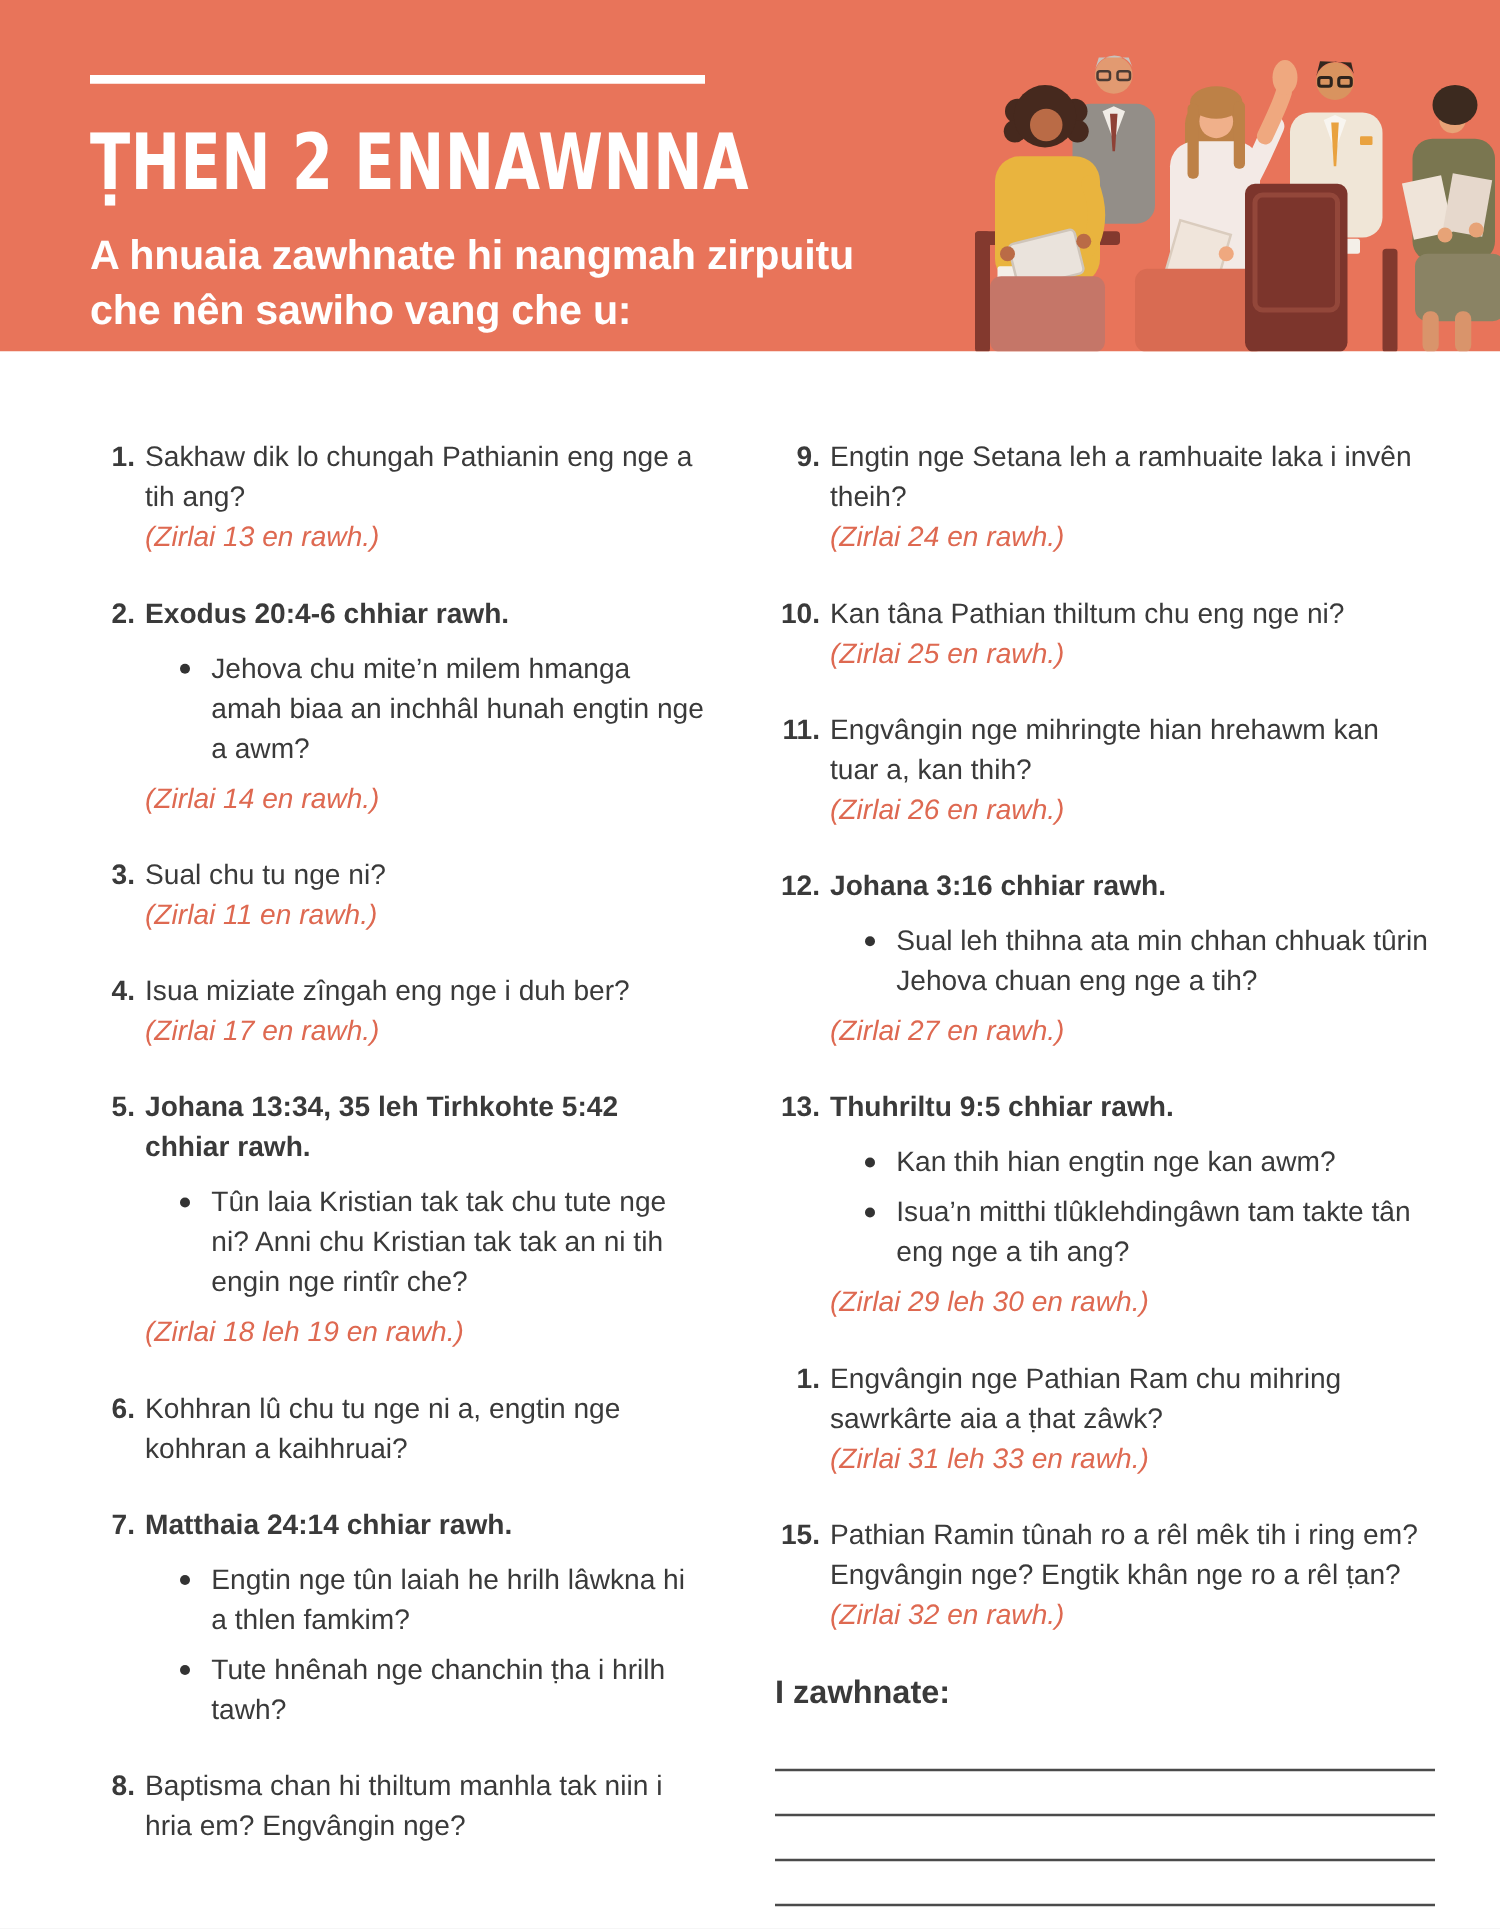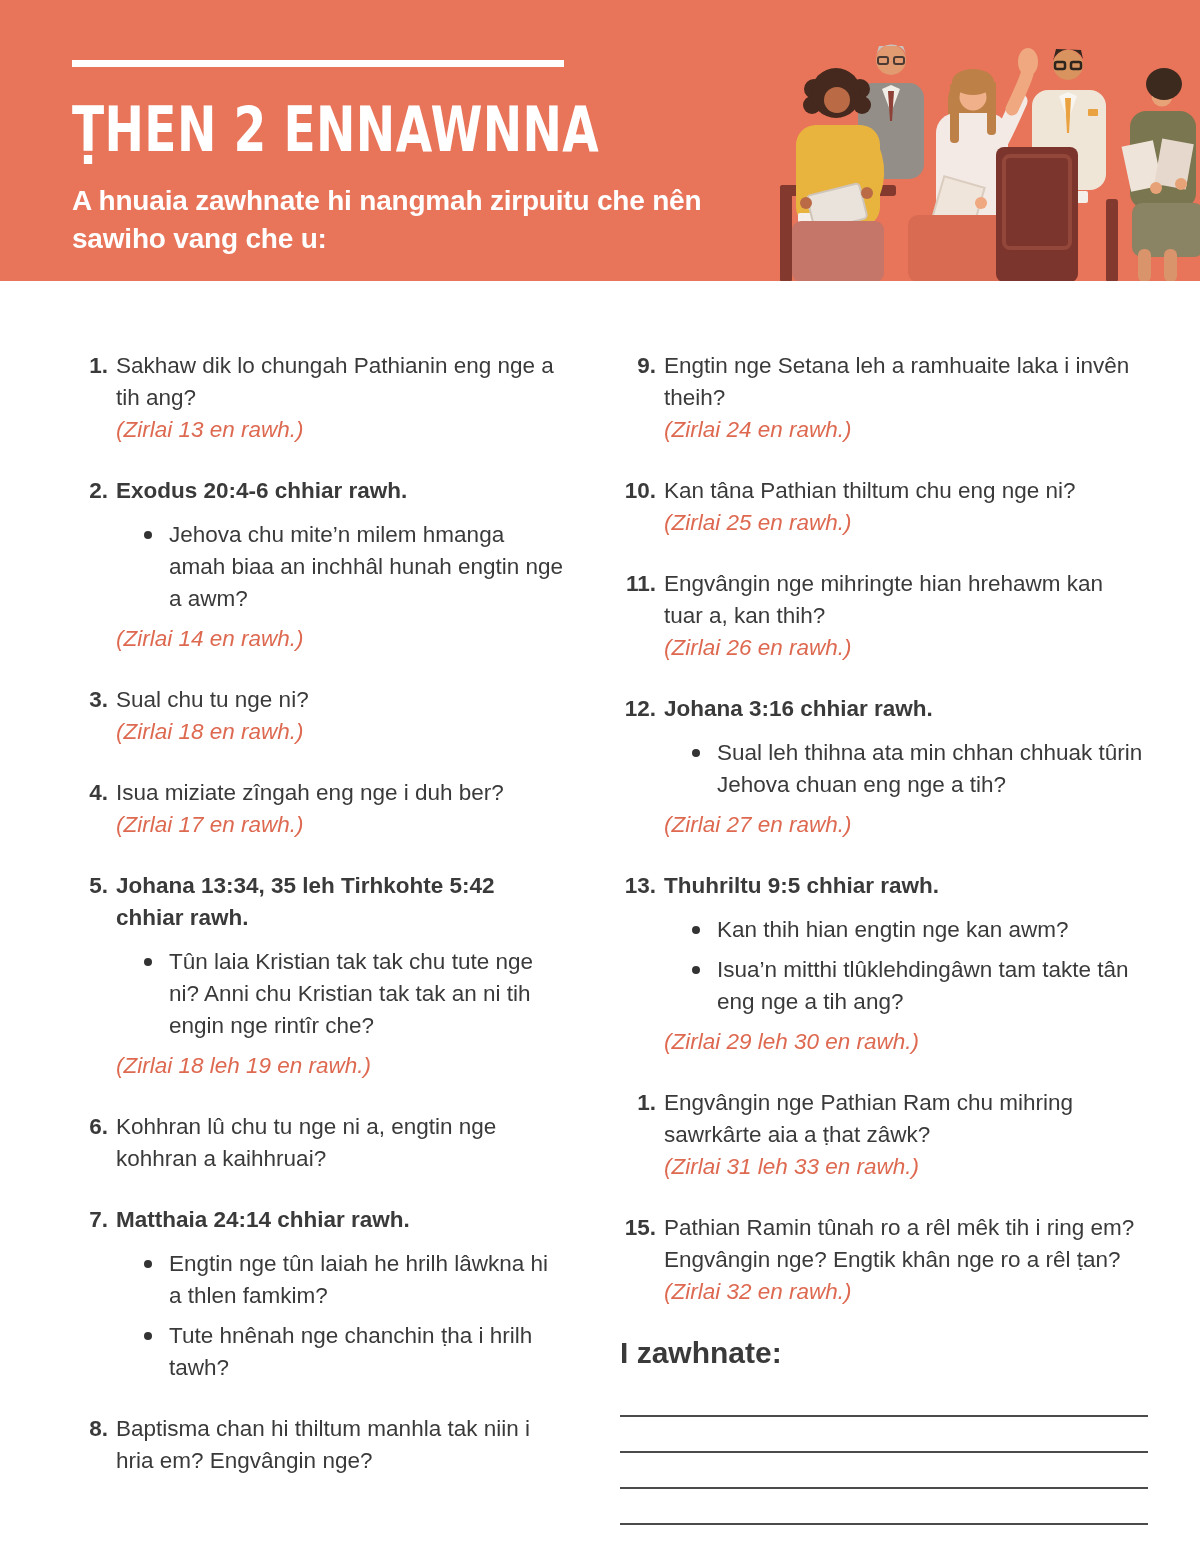--- a/index.html
+++ b/index.html
@@ -16,21 +16,21 @@
   }
   .header-inner{position:absolute;left:72px;top:60px;z-index:2;}
   .header-rule{width:492px;height:7px;background:#fff;margin:0 0 32px 0;}
   .header-title{
     margin:0;color:#fff;font-weight:bold;font-size:62px;line-height:1;
     letter-spacing:.5px;display:inline-block;transform:scaleX(.76);
     transform-origin:left top;white-space:nowrap;
     font-family:"DejaVu Sans","Liberation Sans",sans-serif;
   }
   .header-subtitle{
-    margin:21px 0 16px 0;color:#fff;font-weight:700;font-size:28px;
+    margin:21px 0 16px 0;color:#fff;font-weight:700;font-size:33px;
     line-height:1.34;max-width:655px;letter-spacing:-.2px;
   }
   .illustration{position:absolute;right:0;bottom:-1px;z-index:1;}
   
   .content{position:absolute;left:72px;top:350px;display:flex;}
   .col{display:block;}
   .col-left{width:493px;margin-right:55px;}
   .col-right{width:528px;}
   .q{display:flex;margin-bottom:29px;font-size:22.5px;line-height:32px;}
   .q-num{flex:0 0 36px;text-align:right;padding-right:8px;font-weight:bold;}
@@ -39,21 +39,21 @@
   .q-text.bold{font-weight:bold;}
   .q-bullets{list-style:none;margin:12px 0 0 0;padding:0;}
   .q-bullets li{position:relative;padding-left:53px;margin-top:8px;}
   .q-bullets li::before{
     content:"";position:absolute;left:28px;top:12px;width:8px;height:8px;
     border-radius:50%;background:#333;
   }
   .q-ref{margin:0;font-style:italic;color:var(--reference,#DE6951);}
   .has-bullets .q-ref{margin-top:8px;}
   
-  .notes-label{margin:19px 0 0 0;font-size:30px;line-height:32px;font-weight:bold;}
+  .notes-label{margin:19px 0 0 0;font-size:26px;line-height:32px;font-weight:bold;}
   .answer-lines{margin-top:12px;}
   .answer-line{height:34px;border-bottom:2px solid var(--answer-line,#4b4b4b);}
 </style>
 </head>
 <body>
 
 <div class="page" style="--header-bg: #E8745A; --body-text: #3A3A3A; --reference: #DE6951; --answer-line: #4B4B4B;">
 
   <div class="header">
     <div class="header-inner">
@@ -157,21 +157,21 @@
             <ul class="q-bullets">
               <li>Jehova chu mite’n milem hmanga amah biaa an inchhâl hunah engtin nge a awm?</li>
             </ul>
             <p class="q-ref">(Zirlai 14 en rawh.)</p>
           </div>
         </div>
         <div class="q">
           <span class="q-num">3.</span>
           <div class="q-body">
             <p class="q-text">Sual chu tu nge ni?</p>
-            <p class="q-ref">(Zirlai 18 en rawh.)</p>
+            <p class="q-ref">(Zirlai 11 en rawh.)</p>
           </div>
         </div>
         <div class="q">
           <span class="q-num">4.</span>
           <div class="q-body">
             <p class="q-text">Isua miziate zîngah eng nge i duh ber?</p>
             <p class="q-ref">(Zirlai 17 en rawh.)</p>
           </div>
         </div>
         <div class="q has-bullets">

